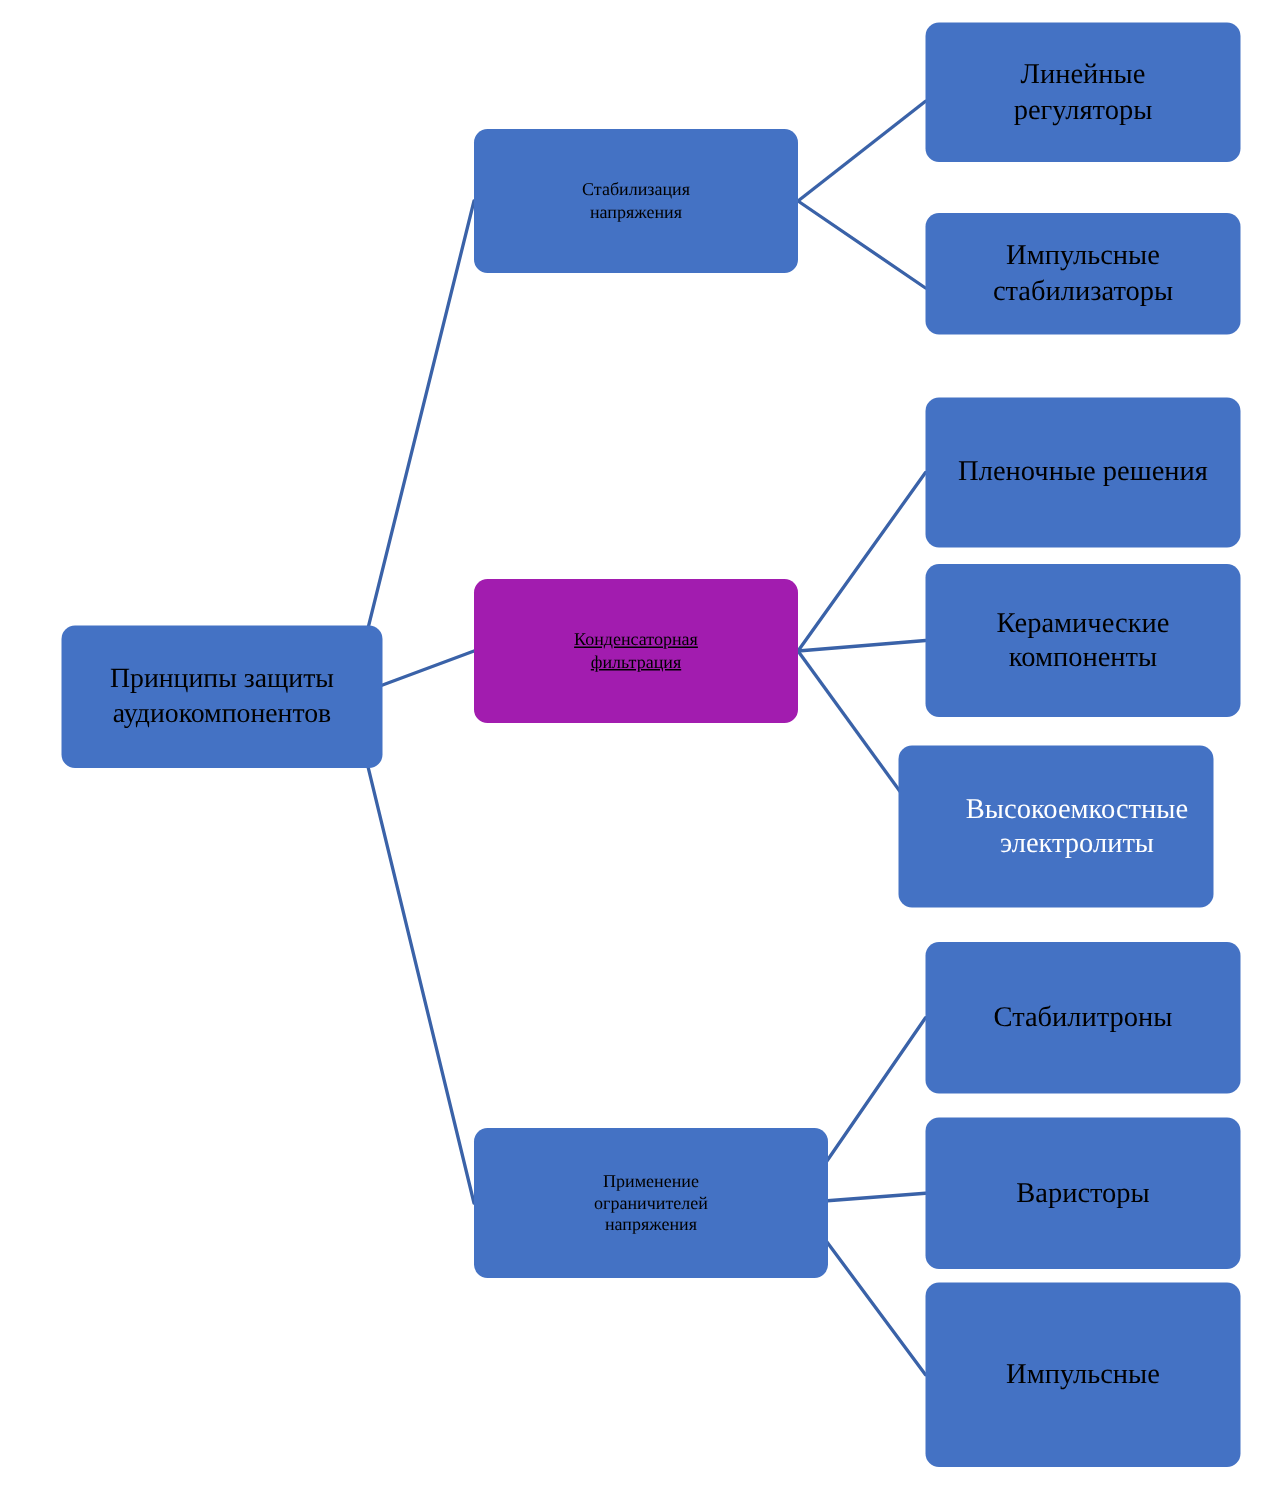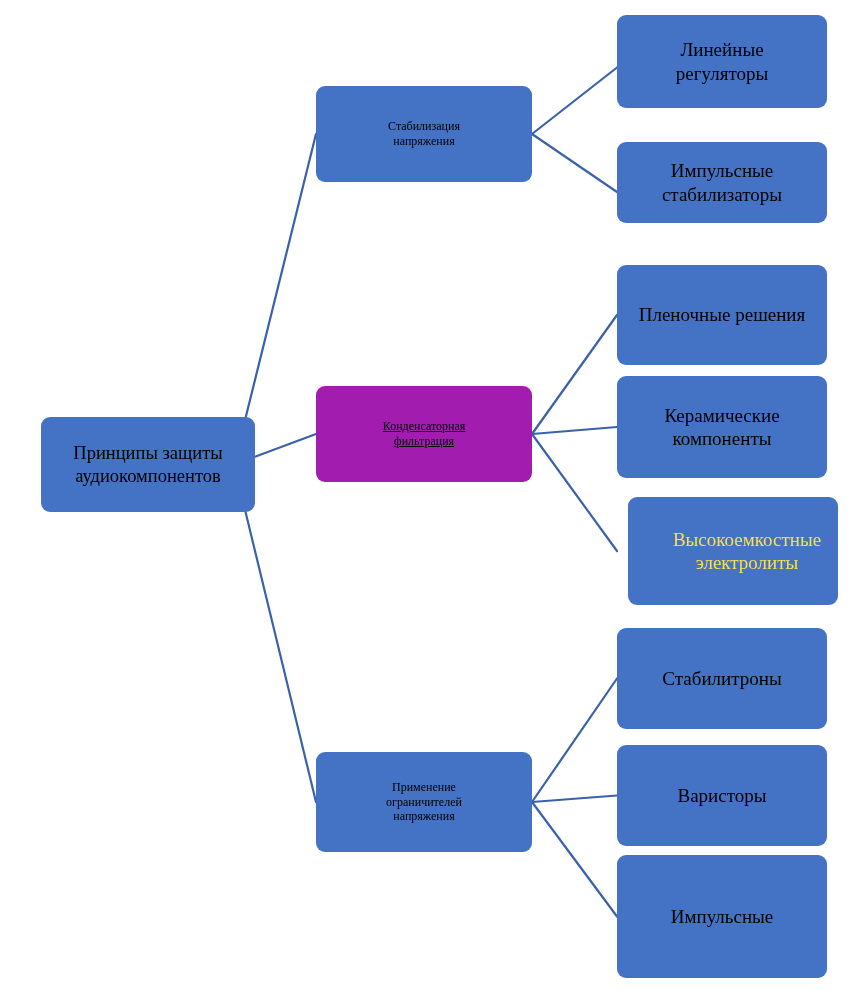--- a/index.html
+++ b/index.html
@@ -83,25 +83,25 @@
         <span class="label">Конденсаторная
 фильтрация</span>
       </div>
       <div class="node node-leaf" style="left: 617px; top: 265px; width: 210px; height: 100px; background: rgb(68, 114, 196); color: rgb(0, 0, 0);">
         <span class="label">Пленочные решения</span>
       </div>
       <div class="node node-leaf" style="left: 617px; top: 376px; width: 210px; height: 102px; background: rgb(68, 114, 196); color: rgb(0, 0, 0);">
         <span class="label">Керамические
 компоненты</span>
       </div>
-      <div class="node node-leaf" style="left: 628px; top: 497px; width: 210px; height: 108px; background: rgb(68, 114, 196); color: #fde047; padding-left: 36px;">
+      <div class="node node-leaf" style="left: 599px; top: 497px; width: 210px; height: 108px; background: rgb(68, 114, 196); color: #ffffff; padding-left: 36px;">
         <span class="label">Высокоемкостные
 электролиты</span>
       </div>
-      <div class="node node-branch" style="left: 316px; top: 752px; width: 216px; height: 100px; background: rgb(68, 114, 196); color: rgb(0, 0, 0);">
+      <div class="node node-branch" style="left: 316px; top: 752px; width: 236px; height: 100px; background: rgb(68, 114, 196); color: rgb(0, 0, 0);">
         <span class="label">Применение
 ограничителей
 напряжения</span>
       </div>
       <div class="node node-leaf" style="left: 617px; top: 628px; width: 210px; height: 101px; background: rgb(68, 114, 196); color: rgb(0, 0, 0);">
         <span class="label">Стабилитроны</span>
       </div>
       <div class="node node-leaf" style="left: 617px; top: 745px; width: 210px; height: 101px; background: rgb(68, 114, 196); color: rgb(0, 0, 0); align-items: center;">
         <span class="label">Варисторы</span>
       </div>

